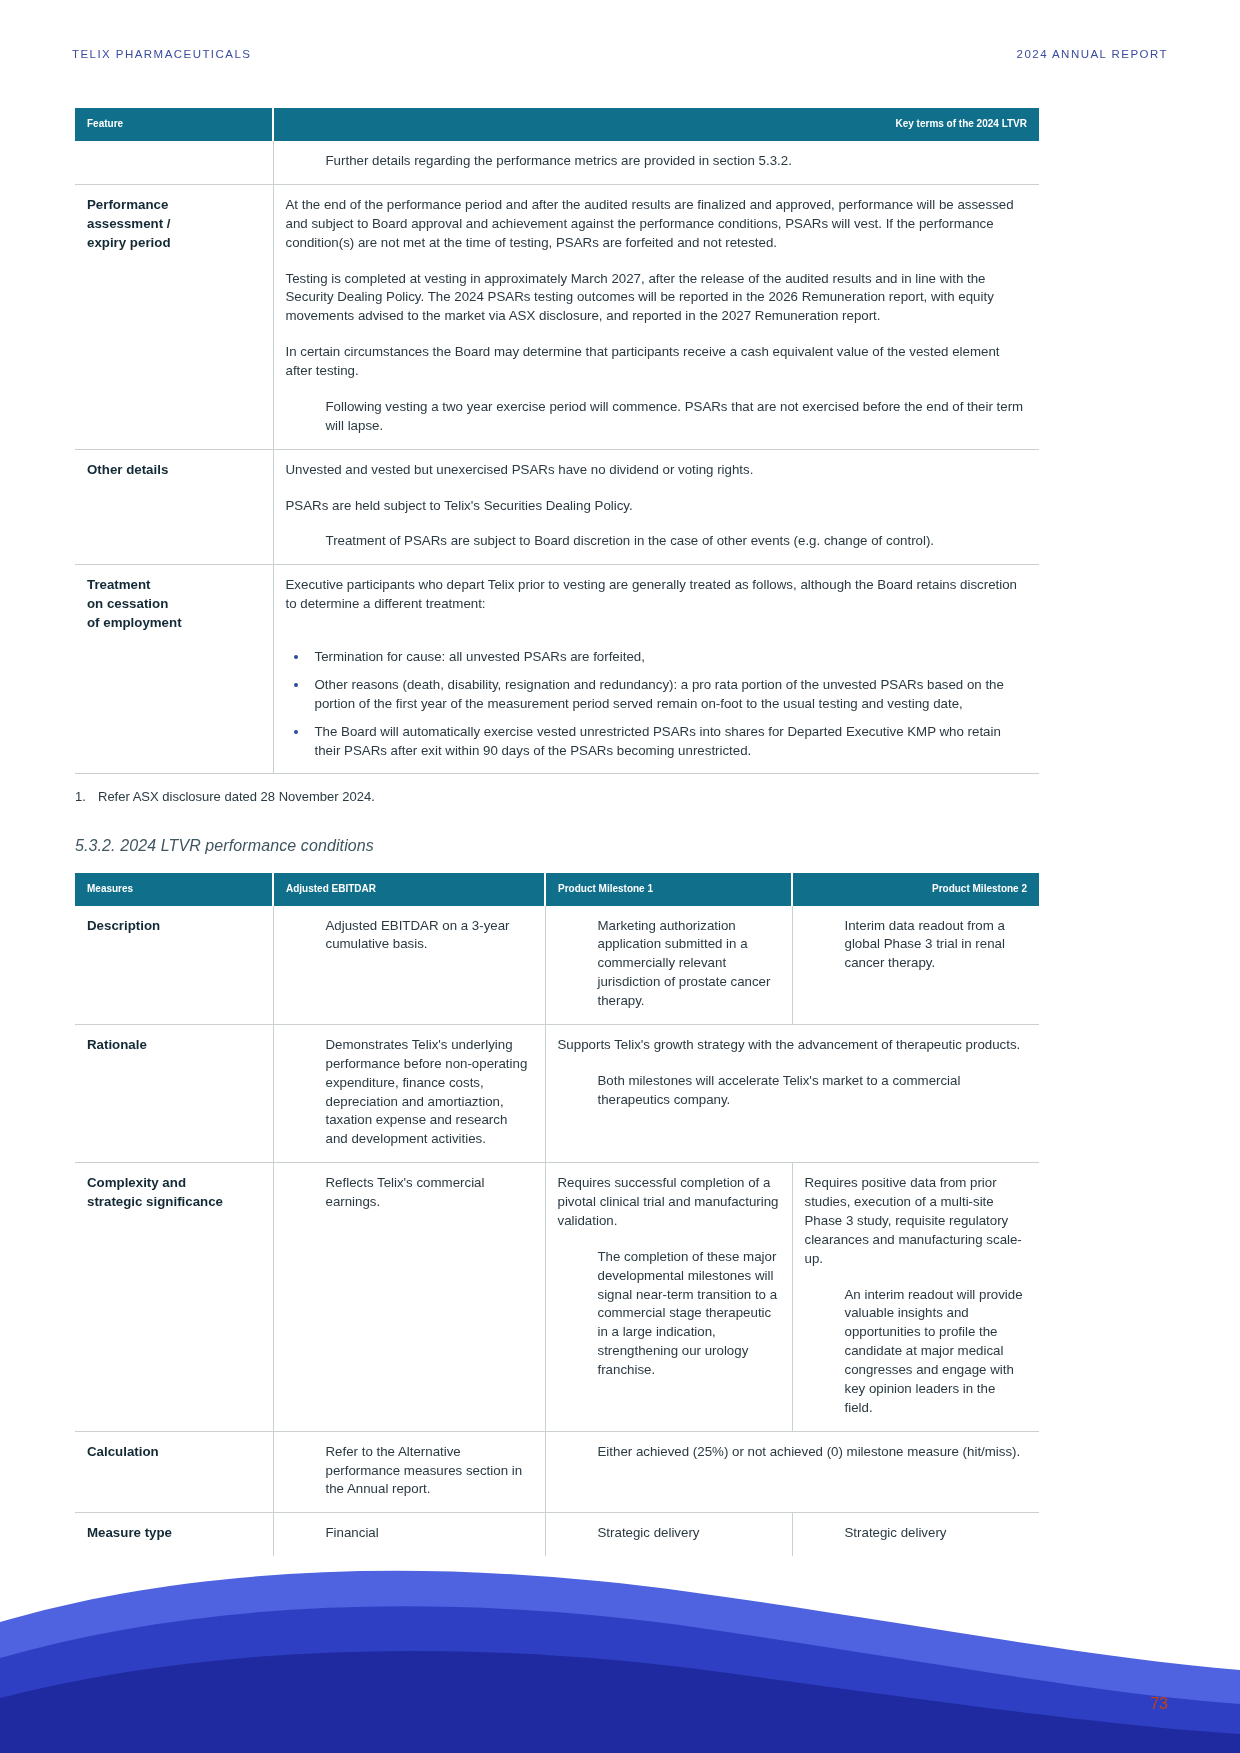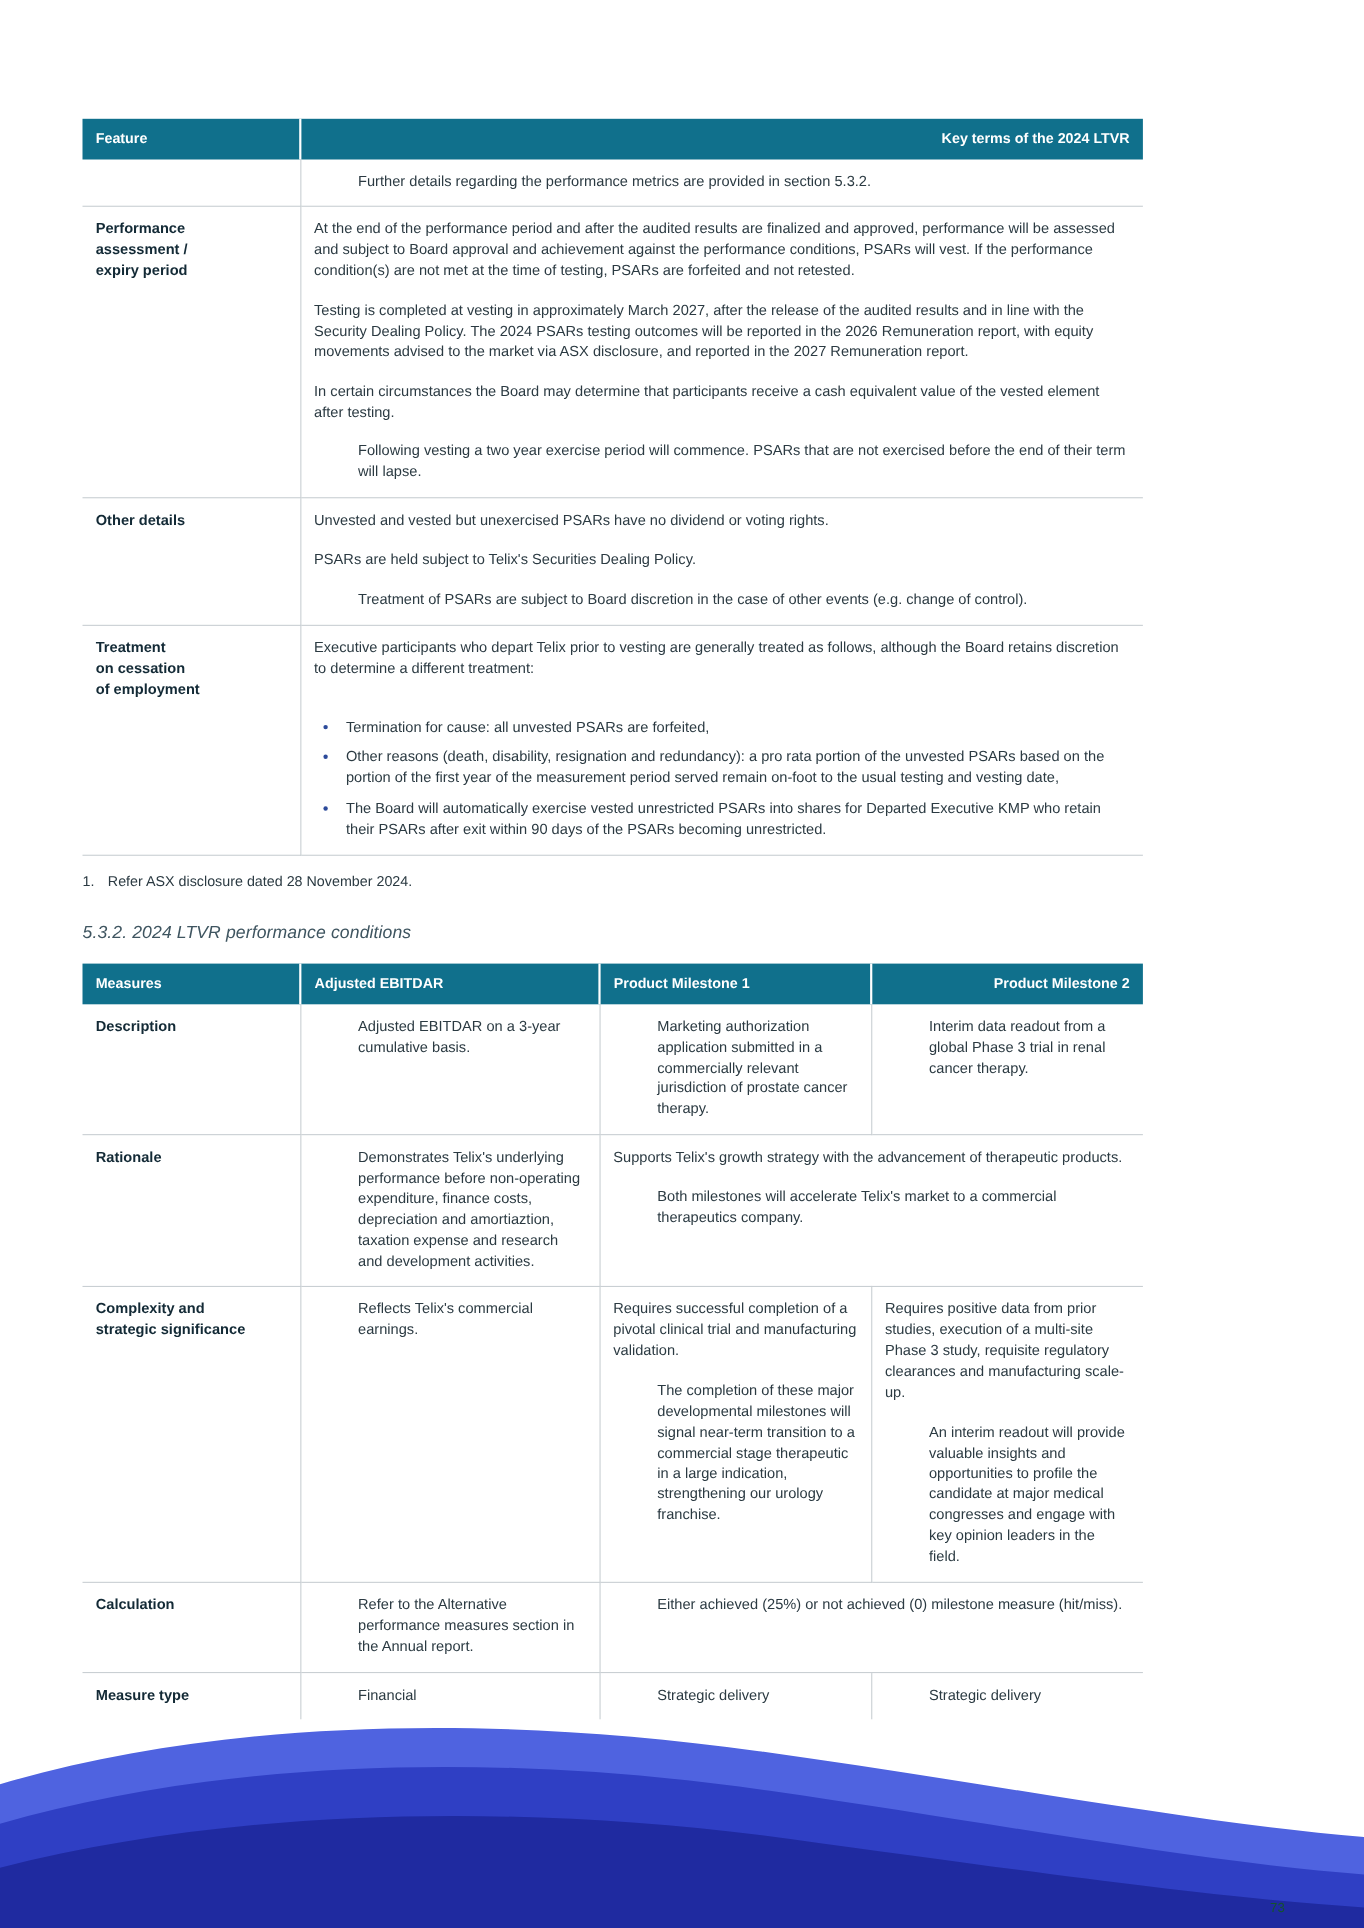--- a/index.html
+++ b/index.html
@@ -45,21 +45,21 @@
 
   
   table.doc-table {
     width: 100%;
     border-collapse: collapse;
     table-layout: fixed;
   }
   table.doc-table th {
     background: #10708c;
     color: #ffffff;
-    font-size: 13px;
+    font-size: 10px;
     font-weight: bold;
     text-align: left;
     padding: 10px 12px 11px 12px;
     vertical-align: middle;
     border-right: 2px solid #ffffff;
     line-height: 1.2;
   }
   table.doc-table th:last-child { border-right: none; text-align: right; }
   table.doc-table td {
     font-size: 13.3px;
@@ -138,30 +138,34 @@
     bottom: 0;
     width: 1240px;
     height: 205px;
     overflow: hidden;
   }
   .wave svg { display: block; }
 
   .page-number {
     position: absolute;
     right: 72px;
-    bottom: 12px;
-    color: #14532d;
-    font-size: 12px;
+    bottom: 40px;
+    color: #c2410c;
+    font-size: 16px;
   }
 </style>
 </head>
 <body>
 
 <div class="page">
 
+  <div class="running-head">
+    <span class="rh-left">TELIX PHARMACEUTICALS</span>
+    <span class="rh-right">2024 ANNUAL REPORT</span>
+  </div>
 
   <div class="content">
 
     <table class="doc-table">
       <colgroup>
           <col style="width:198px">
           <col>
         </colgroup>
       <thead>
         <tr>

